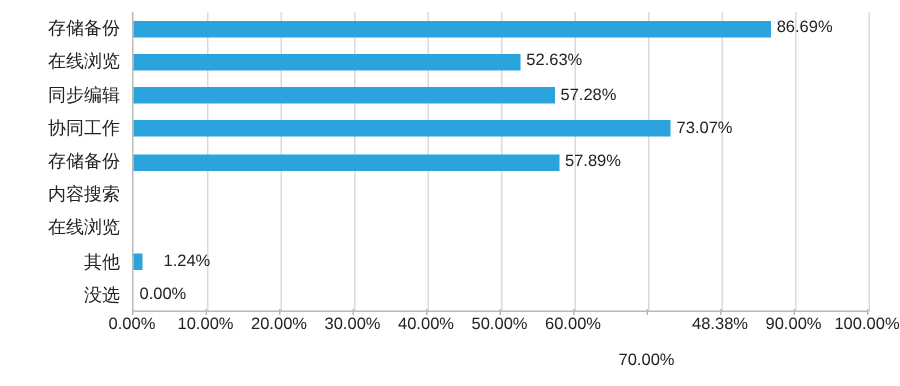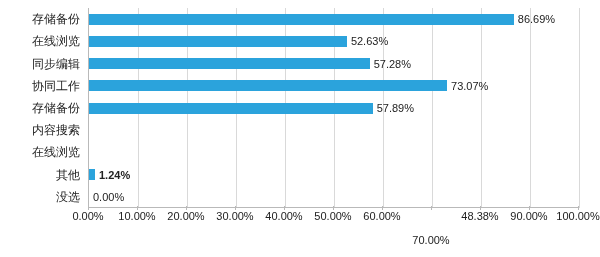--- a/index.html
+++ b/index.html
@@ -171,21 +171,21 @@
         <div class="row" style="top: 72.2778px; height: 11px;">
           <div class="bar" title="协同工作 73.07%" style="width: 358.043px; background: rgb(43, 163, 220);"></div>
           <span class="bar-label" style="left: 362.043px; color: rgb(34, 34, 34);">73.07%</span>
         </div>
         <div class="row" style="top: 94.5px; height: 11px;">
           <div class="bar" title="内容分享 57.89%" style="width: 283.661px; background: rgb(43, 163, 220);"></div>
           <span class="bar-label" style="left: 287.661px; color: rgb(34, 34, 34);">57.89%</span>
         </div>
         <div class="row" style="top: 161.167px; height: 11px;">
           <div class="bar" title="其他 1.24%" style="width: 6.076px; background: rgb(43, 163, 220);"></div>
-          <span class="bar-label" style="left: 10px; color: rgb(34, 34, 34); font-weight: bold;">1.24%</span>
+          <span class="bar-label" style="left: 20px; color: rgb(34, 34, 34);">1.24%</span>
         </div>
         <div class="row" style="top: 183.389px; height: 11px;">
           <span class="bar-label" style="left: 4px; color: rgb(34, 34, 34);">0.00%</span>
         </div>
       </div>
     <div class="axis-baseline"></div>
   </div>
 
   <div class="tick-labels">
       <div class="tick-mark" style="left: 0px; background: rgb(185, 185, 185);"></div>

